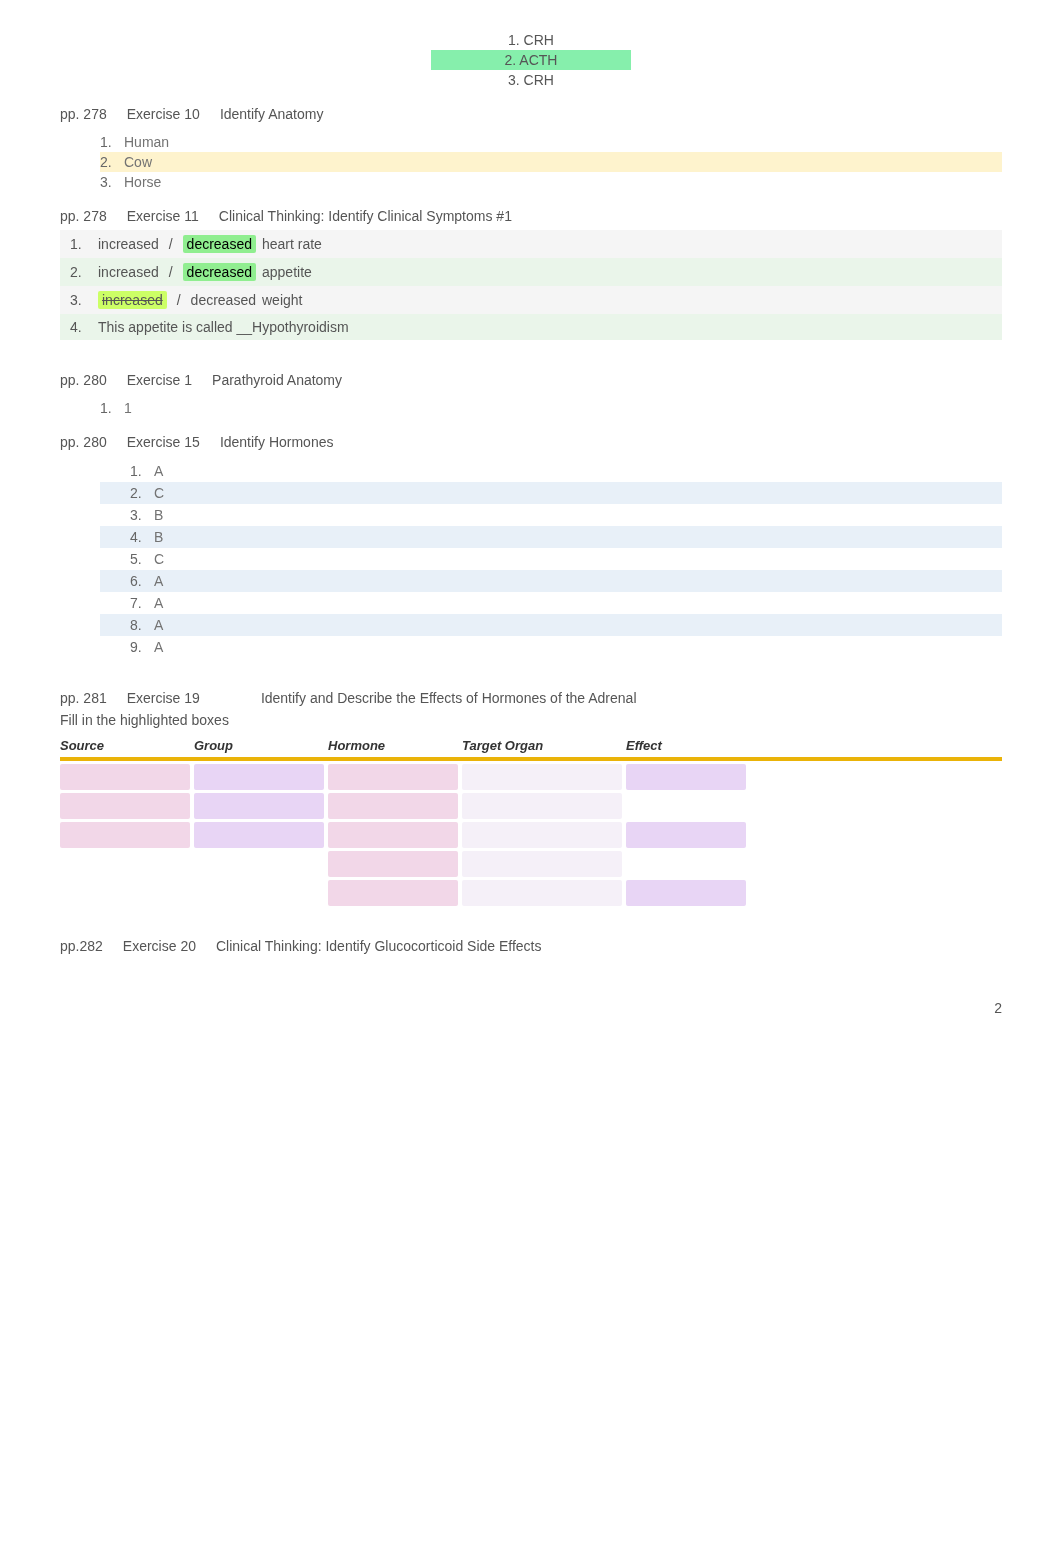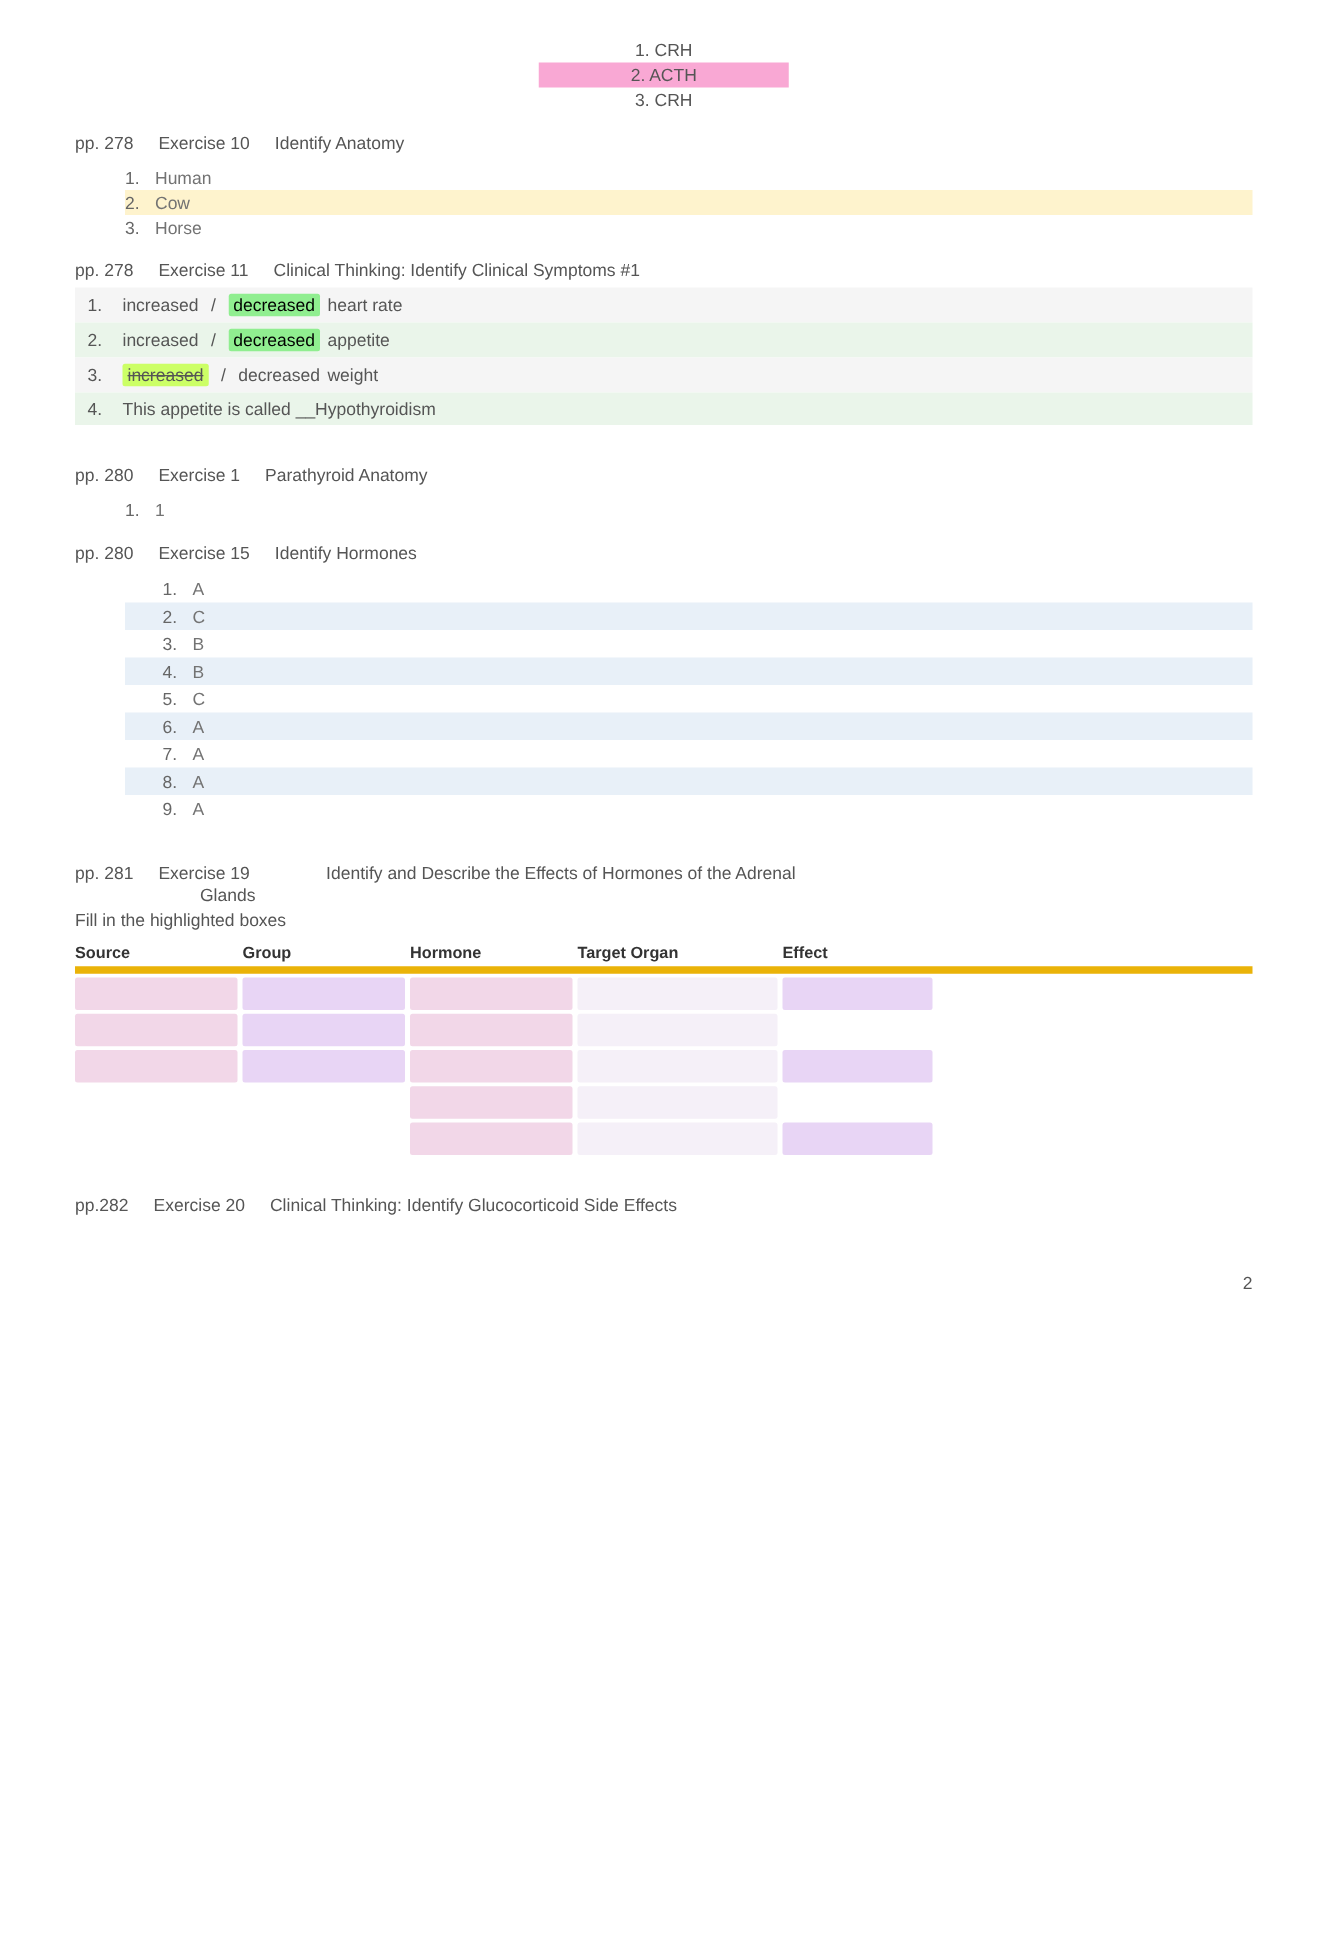--- a/index.html
+++ b/index.html
@@ -55,21 +55,22 @@
 
     .slash { color: #555; margin: 0 4px; }
 
     
     .table-container { margin-top: 6px; }
     .table-header {
       display: grid;
       grid-template-columns: 130px 130px 130px 160px 120px;
       gap: 4px;
       padding: 4px 0;
-      border-bottom: 6px solid #eab308;
+      border-bottom: 4px solid #eab308;
+      font-style: italic;
     }
     .table-header-cell { font-weight: bold; color: #333; font-size: 13px; }
     .table-row {
       display: grid;
       grid-template-columns: 130px 130px 130px 160px 120px;
       gap: 4px;
       margin-top: 3px;
     }
     .table-cell {
       height: 26px;
@@ -100,21 +101,21 @@
       display: flex;
       flex-direction: column;
       align-items: center;
     }
     .center-crh-row {
       width: 200px;
       text-align: center;
       padding: 2px 0;
       color: #555;
     }
-    .center-crh-row.alt { background: #f9a8d4; }
+    .center-crh-row.alt { background: #86efac; }
     .gray-text { color: #666; }
 
     
     .ans-row {
       display: flex;
       align-items: baseline;
       gap: 6px;
       padding: 5px 10px;
     }
     .ans-num { min-width: 22px; color: #555; }
@@ -260,23 +261,20 @@
   </div>
 </div>
 
 <div style="height:16px;"></div>
 
 <div class="section">
   <div class="page-ref-line">
     <span class="page-ref">pp. 281</span>
     <span class="exercise-label">Exercise 19</span>
     <span style="color:#555;margin-left:41px;">Identify and Describe the Effects of Hormones of the Adrenal</span>
-  </div>
-  <div style="padding-left:100px; color:#555; margin-top:-4px; margin-bottom:4px;">
-    <span>Glands</span>
   </div>
   <div style="color:#555; margin-bottom:6px;">
     <span>Fill in the highlighted boxes</span>
   </div>
 
   <div class="table-container">
     <div class="table-header">
       <div class="table-header-cell">Source</div>
       <div class="table-header-cell">Group</div>
       <div class="table-header-cell">Hormone</div>

